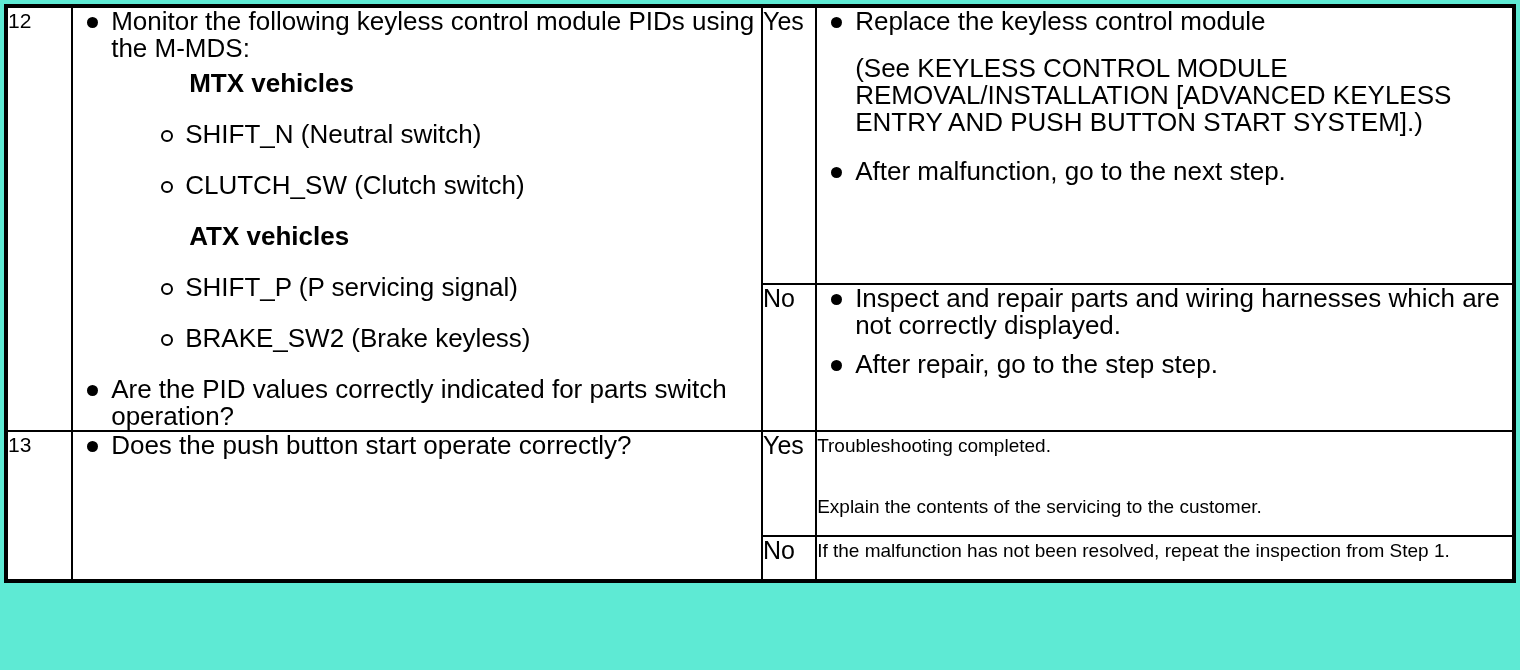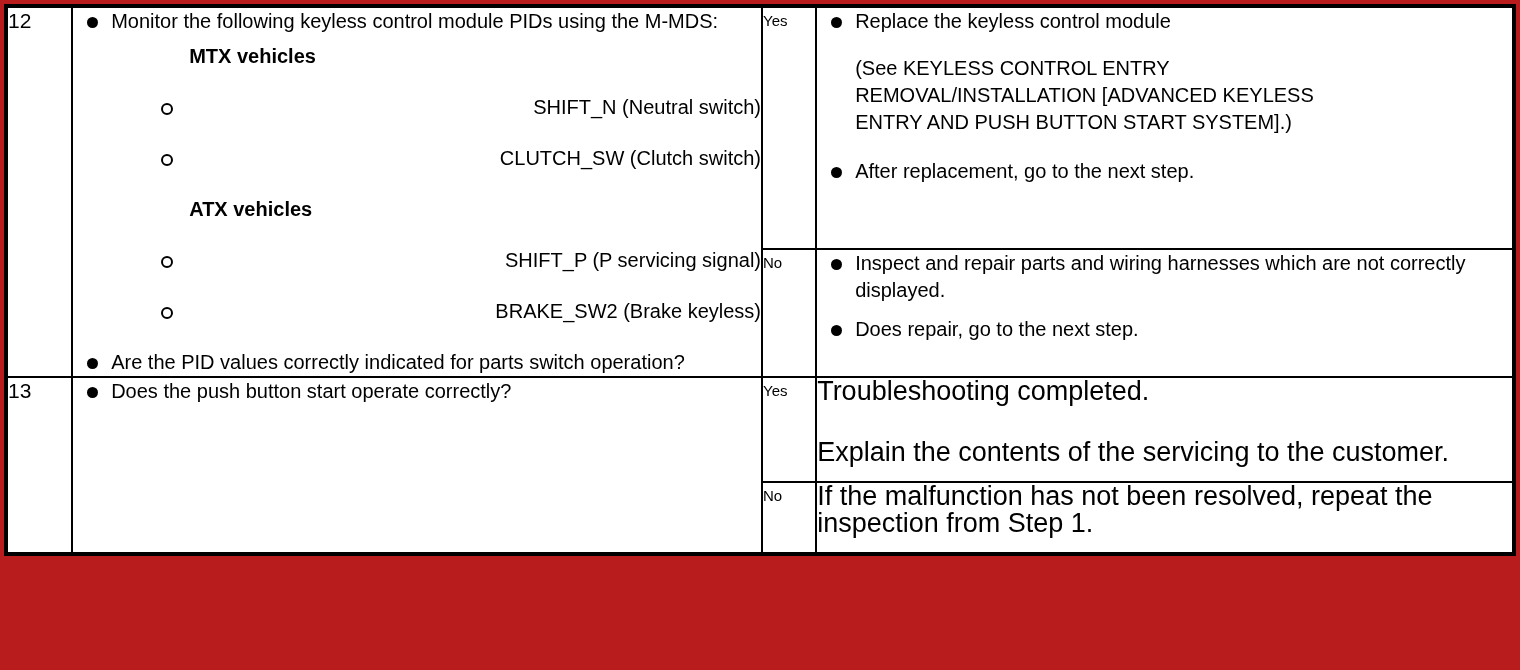--- a/index.html
+++ b/index.html
@@ -10,21 +10,21 @@
   }
   body {
     font-family: "Liberation Sans", sans-serif;
     color: #000000;
   }
   #page {
     position: relative;
     width: 1520px;
     height: 670px;
     overflow: hidden;
-    background: #b91c1c;
+    background: #5eead4;
   }
 
   
   table.ts-table {
     border-collapse: collapse;
     table-layout: fixed;
     width: 1512px;
     margin: 4px 0 0 4px;
     border: 4px solid #000;
   }
@@ -42,32 +42,32 @@
   col.c-action { width: 696px; }
 
   
   .cell-step {
     padding: 8px 0 0 10px;
     font-size: 21px;
     line-height: 26px;
   }
   .cell-result {
     padding: 10px 0 0 8px;
-    font-size: 15px;
+    font-size: 25px;
     line-height: 26px;
     white-space: nowrap;
   }
   .cell-body {
     padding: 10px 12px 12px 12px;
-    font-size: 20px;
+    font-size: 26px;
     line-height: 27px;
   }
   .cell-body-plain {
     padding: 10px 12px 12px 8px;
-    font-size: 27px;
+    font-size: 19px;
     line-height: 27px;
   }
 
   
   ul.blist {
     list-style: none;
     margin: 0;
     padding: 0;
   }
   ul.blist > li {
@@ -86,21 +86,20 @@
     height: 11px;
     border-radius: 50%;
     background: #000;
   }
 
   
   ul.sublist {
     list-style: none;
     margin: 0;
     padding: 0;
-    text-align: right;
   }
   ul.sublist > li.hollow {
     position: relative;
     padding-left: 34px;
     margin: 0 0 24px 0;
   }
   ul.sublist > li.hollow::before {
     content: "";
     position: absolute;
     left: 10px;
@@ -197,44 +196,44 @@
         </td>
 
         <td class="cell-body">
           <ul class="blist">
             <li class="filled">
               <span>Replace the keyless control module</span>
             </li>
           </ul>
 
           <div class="note-block" style="padding-left:38px;">
-            <div class="nowrap-line">(See KEYLESS CONTROL ENTRY</div>
+            <div class="nowrap-line">(See KEYLESS CONTROL MODULE</div>
             <div class="nowrap-line">REMOVAL/INSTALLATION [ADVANCED KEYLESS</div>
             <div class="nowrap-line">ENTRY AND PUSH BUTTON START SYSTEM].)</div>
           </div>
 
           <ul class="blist">
             <li class="filled">
-              <span>After replacement, go to the next step.</span>
+              <span>After malfunction, go to the next step.</span>
             </li>
           </ul>
         </td>
       </tr>
 
       <tr>
         <td class="cell-result">
           <span>No</span>
         </td>
         <td class="cell-body">
           <ul class="blist">
             <li class="filled">
               <span>Inspect and repair parts and wiring harnesses which are not correctly displayed.</span>
             </li>
             <li class="filled">
-              <span>Does repair, go to the next step.</span>
+              <span>After repair, go to the step step.</span>
             </li>
           </ul>
         </td>
       </tr>
 
       <tr>
         <td class="cell-step" rowspan="2">
           <span>13</span>
         </td>
 

